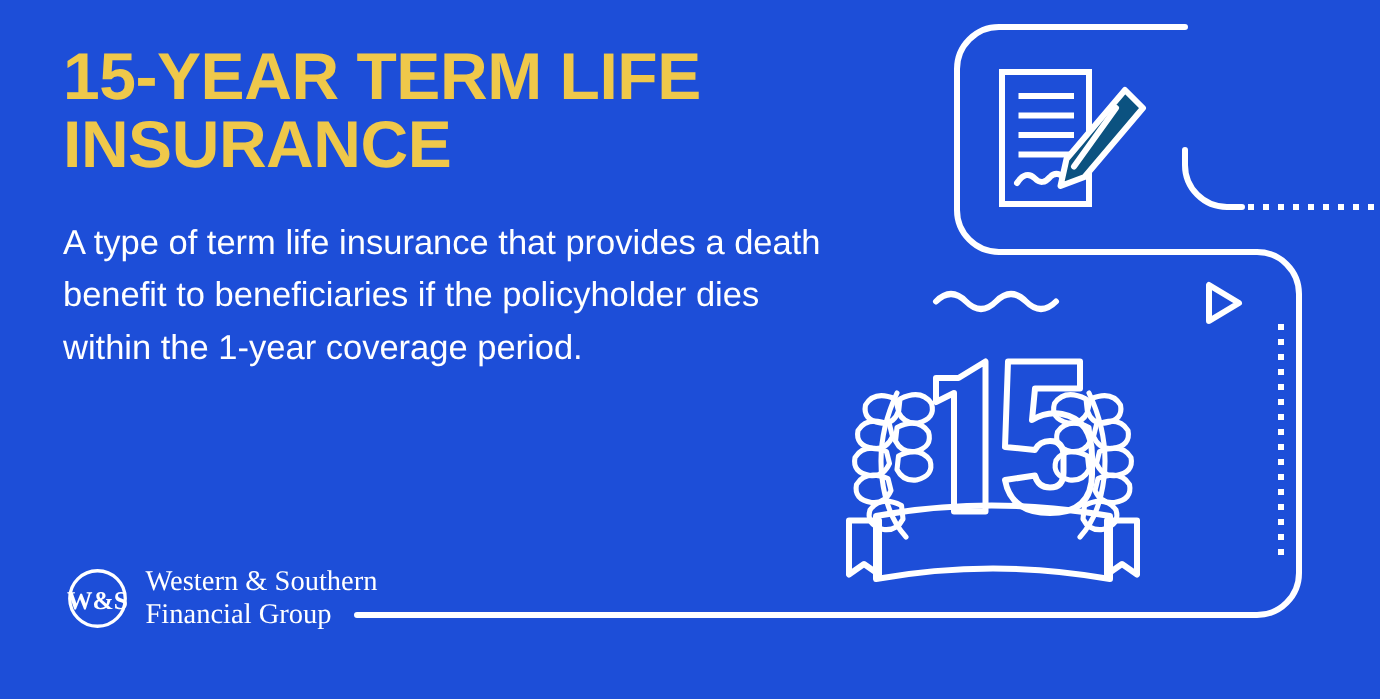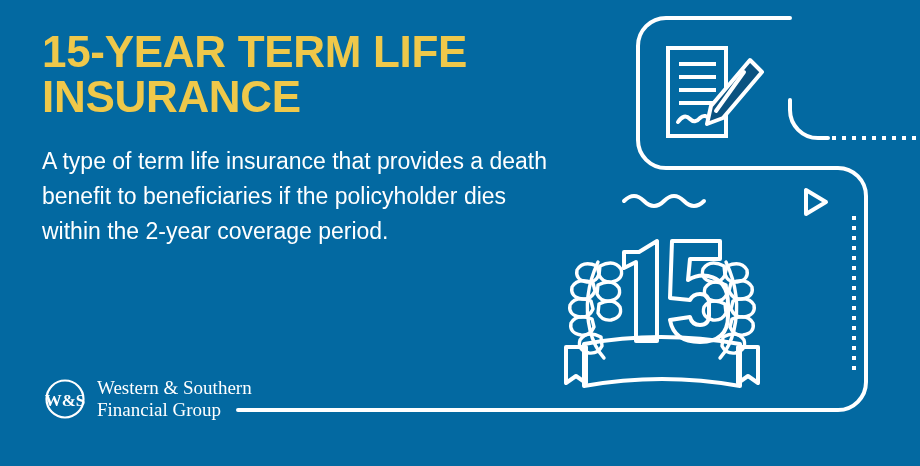--- a/index.html
+++ b/index.html
@@ -7,21 +7,21 @@
   html,body { background:#ffffff; }
   body {
     font-family:"Liberation Sans", sans-serif;
     -webkit-font-smoothing:antialiased;
   }
 
   .banner {
     position:relative;
     width:920px;
     height:466px;
-    background:#0369a1;
+    background:#1d4ed8;
     overflow:hidden;
   }
 
   
   .lineart {
     position:absolute;
     inset:0;
     width:920px;
     height:466px;
     pointer-events:none;
@@ -170,21 +170,21 @@
     <g fill="none" stroke="#ffffff" stroke-width="4" stroke-linejoin="round">
       <path d="M 586 347 L 586 383 L 576 376 L 566 383 L 566 347 Z"></path>
       <path d="M 738 347 L 738 383 L 748 376 L 758 383 L 758 347 Z"></path>
       <path d="M 584 344 q 76 -14 156 0 l 0 42 q -78 -14 -156 0 Z"></path>
     </g>
   </svg>
 
   <div class="text-col">
     <h1 class="headline">15-YEAR TERM LIFE
 INSURANCE</h1>
-    <p class="subcopy">A type of term life insurance that provides a death benefit to beneficiaries if the policyholder dies within the 2-year coverage period.</p>
+    <p class="subcopy">A type of term life insurance that provides a death benefit to beneficiaries if the policyholder dies within the 1-year coverage period.</p>
   </div>
 
   <div class="logo">
     <svg class="logo-mark" width="42" height="42" viewBox="0 0 42 42" xmlns="http://www.w3.org/2000/svg">
       <circle cx="21" cy="21" r="18.5" fill="none" stroke="#ffffff" stroke-width="2.2"></circle>
       <text x="21" y="28" text-anchor="middle" font-family="Liberation Serif, serif" font-size="17" font-weight="bold" fill="#ffffff">W&amp;S</text>
     </svg>
     <div class="logo-words">Western &amp; Southern
 Financial Group</div>
   </div>

